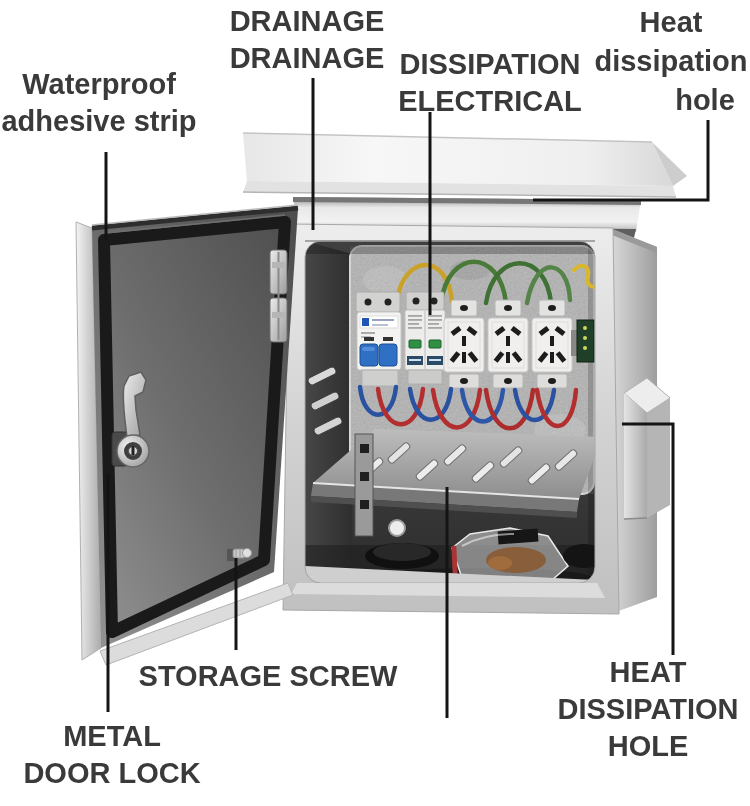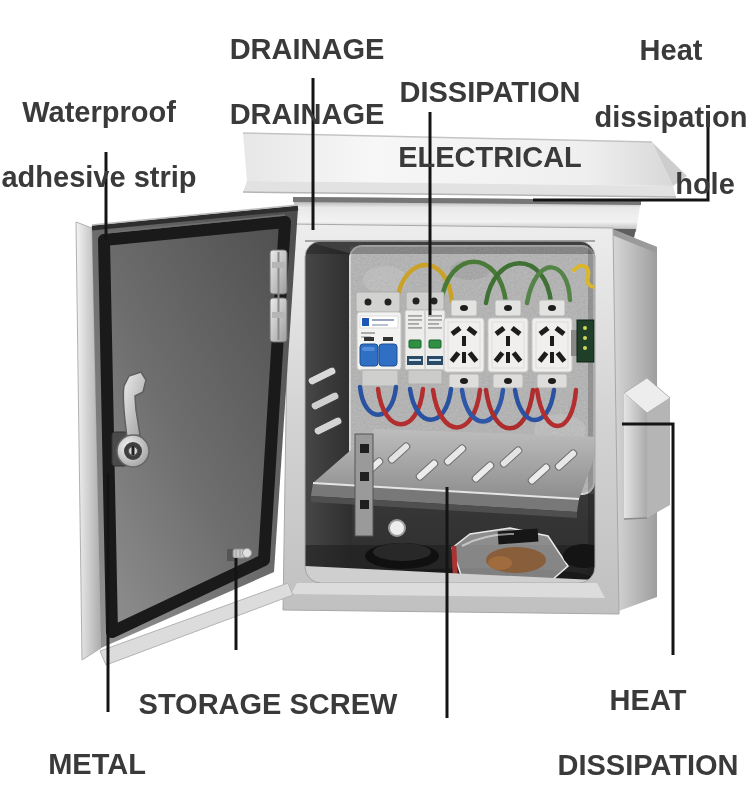--- a/index.html
+++ b/index.html
@@ -7,21 +7,21 @@
     position:relative;width:750px;height:806px;background:#fff;overflow:hidden;
     font-family:"Liberation Sans",sans-serif;
   }
   .stage svg{position:absolute;left:0;top:0;}
   .co{
     position:absolute;transform:translateX(-50%);text-align:center;
     color:#3a3a3a;font-weight:600;font-size:29px;line-height:37px;
     white-space:nowrap;
   }
   .co.lh39{line-height:39px;}
-  .co .ln{display:block;margin-top:28px;}
+  .co .ln{display:block;}
 </style>
 </head>
 <body>
 
 <div class="stage">
 
 <svg width="750" height="806" viewBox="0 0 750 806">
   <defs>
     <linearGradient id="roofTop" x1="0" y1="0" x2="1" y2="0">
       <stop offset="0" stop-color="#e7e7e7"></stop>
@@ -421,22 +421,23 @@
   <span class="ln">ELECTRICAL</span>
 </div>
 <div class="co lh39" style="left:671px;top:3px">
   <span class="ln">Heat</span>
   <span class="ln">dissipation</span>
   <span class="ln" style="position:relative;left:34px">hole</span>
 </div>
 <div class="co" style="left:268px;top:658px">
   <span class="ln">STORAGE SCREW</span>
 </div>
-<div class="co" style="left:97px;top:718px">
+<div class="co" style="left:112px;top:718px">
   <span class="ln">METAL</span>
+  <span class="ln">DOOR LOCK</span>
 </div>
 <div class="co" style="left:648px;top:654px">
   <span class="ln">HEAT</span>
   <span class="ln">DISSIPATION</span>
   <span class="ln">HOLE</span>
 </div>
 
 </div>
 
 </body></html>

